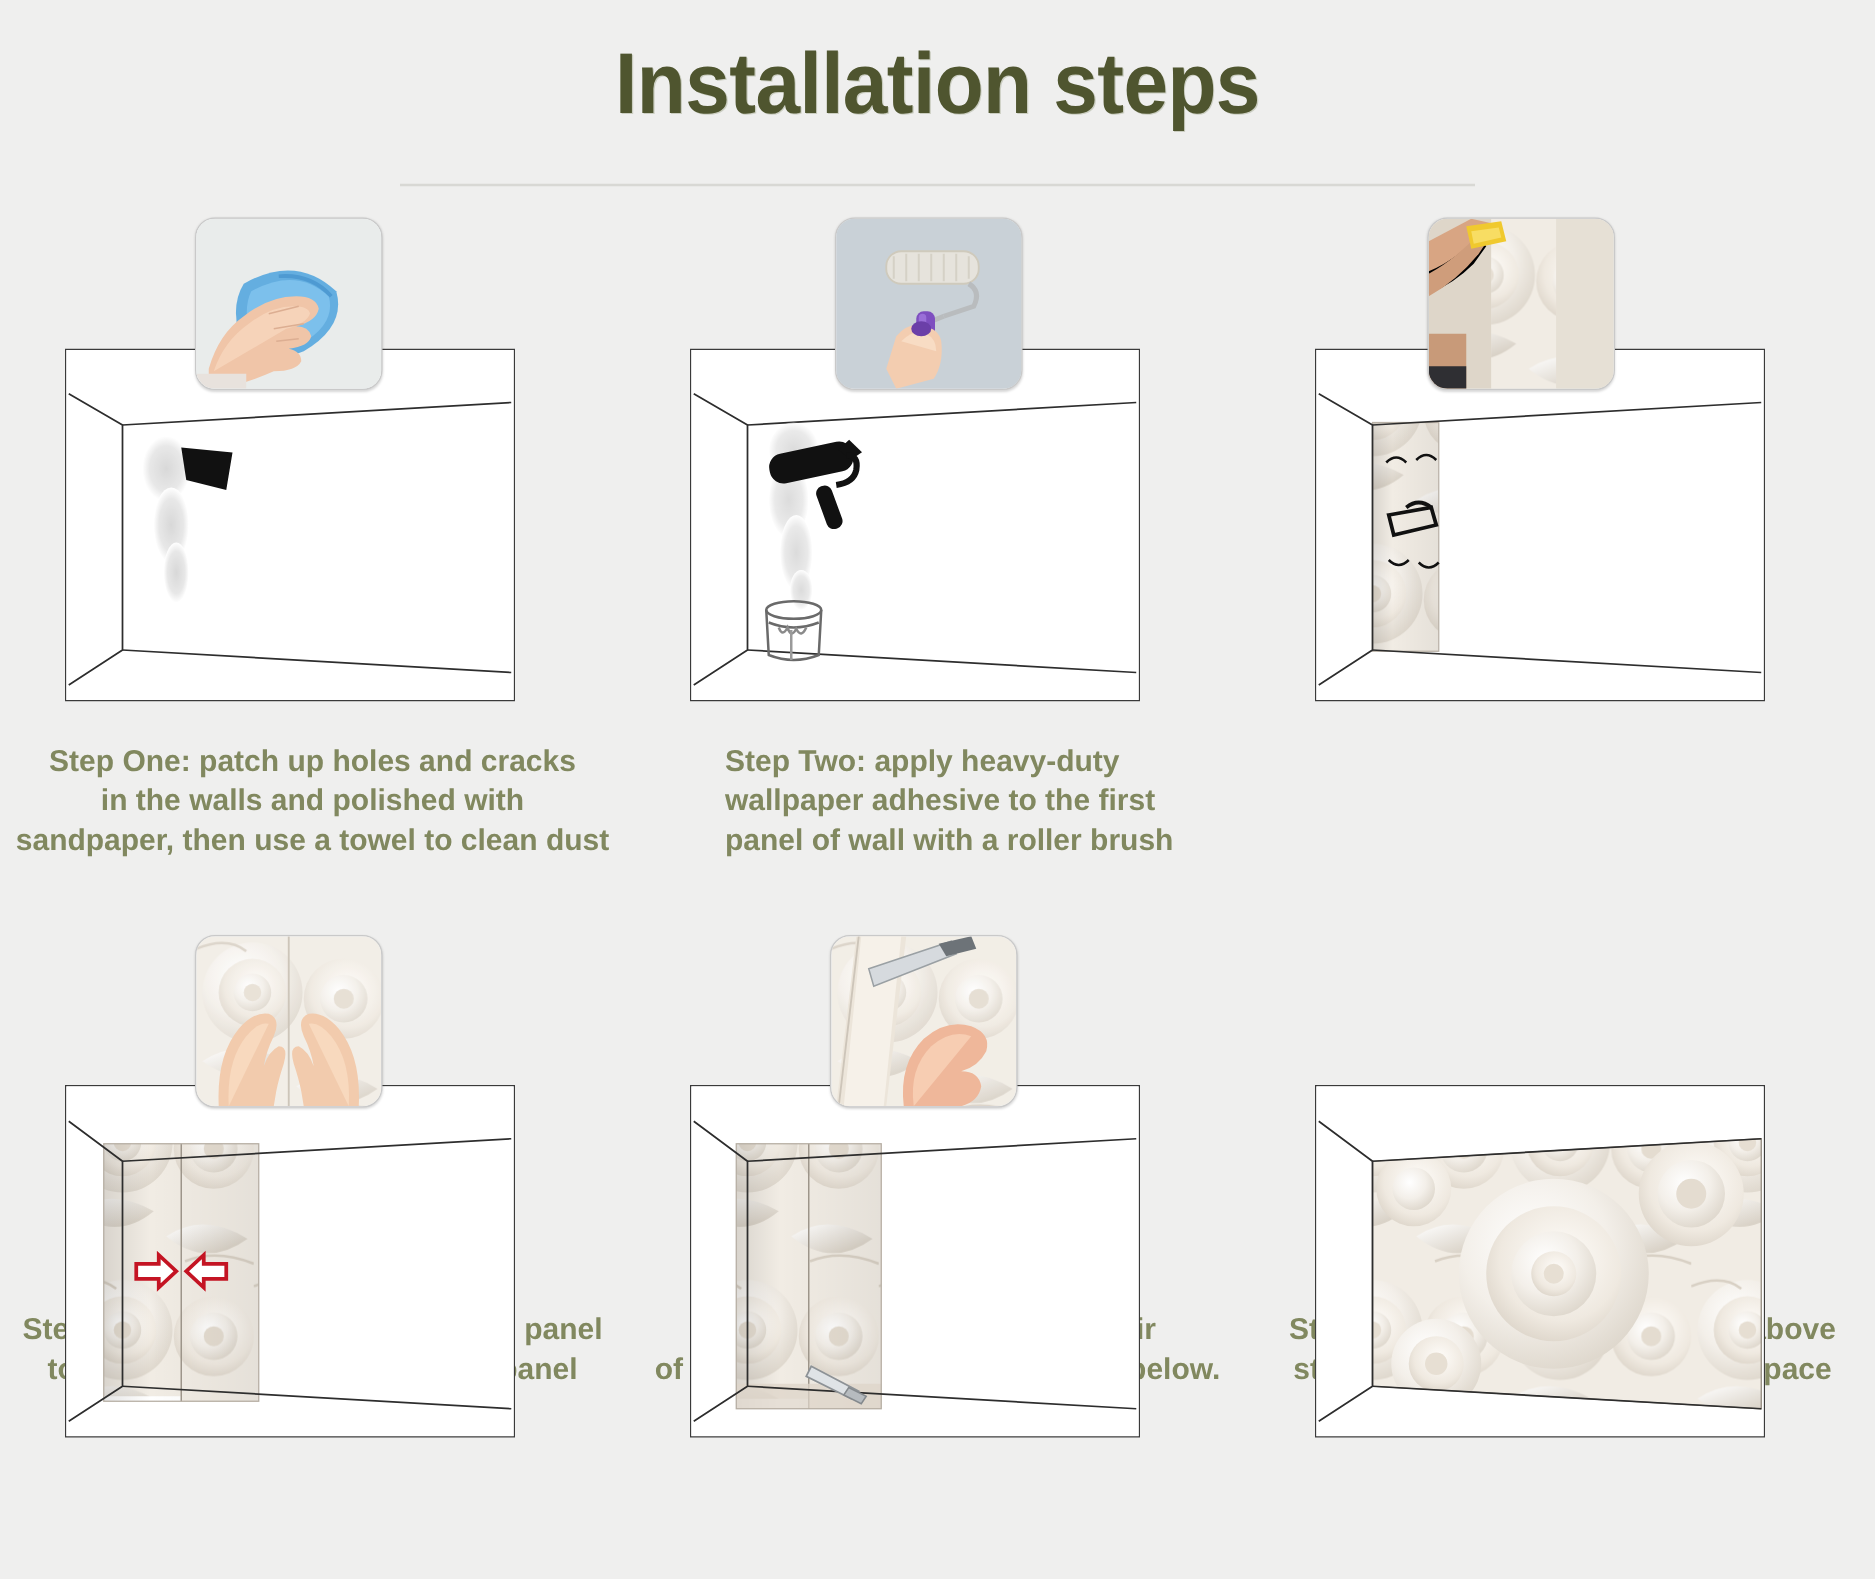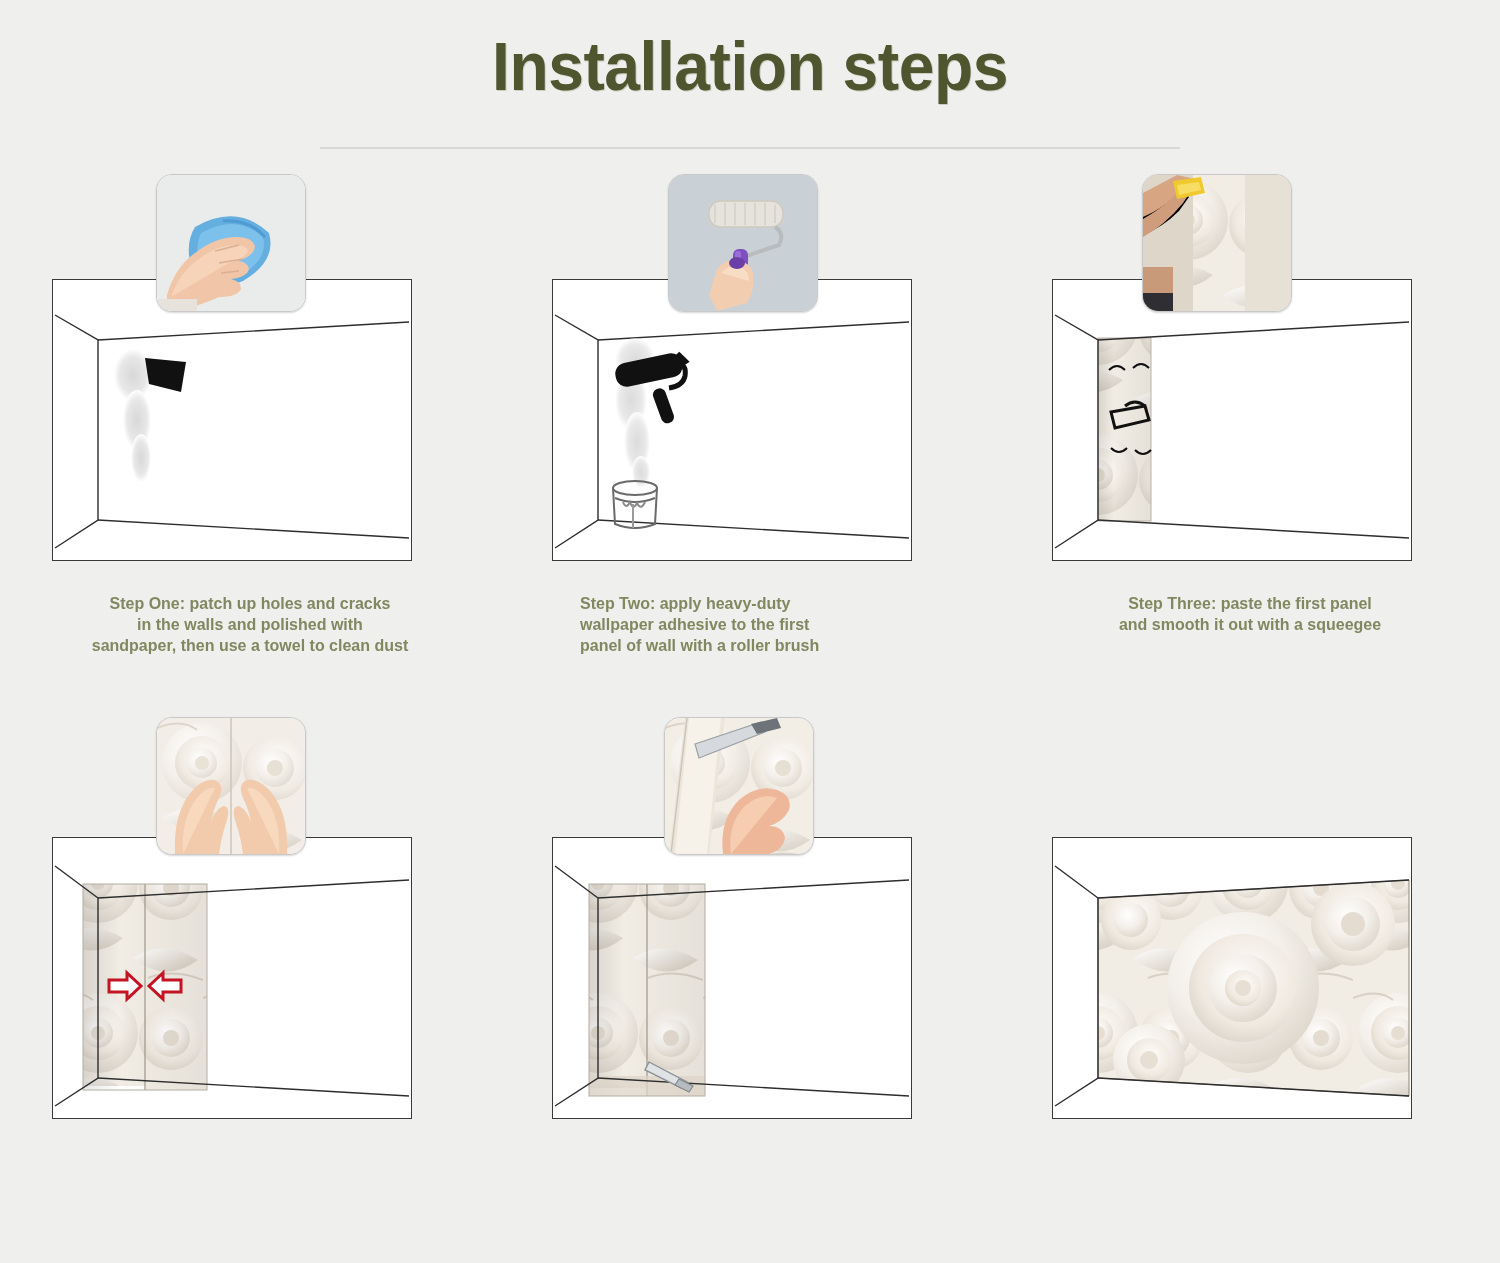--- a/index.html
+++ b/index.html
@@ -56,21 +56,21 @@
     background:#eceff1;
     overflow:hidden;
     box-shadow:0 1px 2px rgba(0,0,0,.16);
     z-index:5;
   }
   .thumb svg{display:block;}
 
   
   .caption{
     color:#81885f;
-    font-size:16px;
+    font-size:24px;
     font-weight:bold;
     line-height:1.31;
     padding:0 8px;
     white-space:pre-line;
   }
   .cap-center{text-align:center;}
   .cap-left{text-align:left;padding-left:80px;}
 
   .row2 .figure{height:300px;}
   .row2 .room{top:0px;}
@@ -281,22 +281,20 @@
               <path d="M0 62 Q22 50 40 28 L48 16 L42 10 Q22 32 0 44Z" fill="#cf9d7b"></path>
               <rect x="0" y="92" width="30" height="44" fill="#c89a79"></rect>
               <rect x="0" y="118" width="30" height="18" fill="#2f2f33"></rect>
 
               <path d="M30 6 L58 2 L62 18 L34 24 Z" fill="#f0c92e"></path>
               <path d="M34 10 L56 7 L58 15 L36 20 Z" fill="#f8dd63"></path>
             </svg>
           </div>
         </div>
 
-        <div class="caption cap-center">Step Three: paste the first panel
-and smooth it out with a squeegee</div>
       </div>
     </div>
 
     <div class="row row2" style="margin-top:60px;">
 
       <div class="cell">
         <div class="figure">
 
           <div class="room" style="top:120px;">
             <svg width="358" height="280" viewBox="0 0 358 280">

